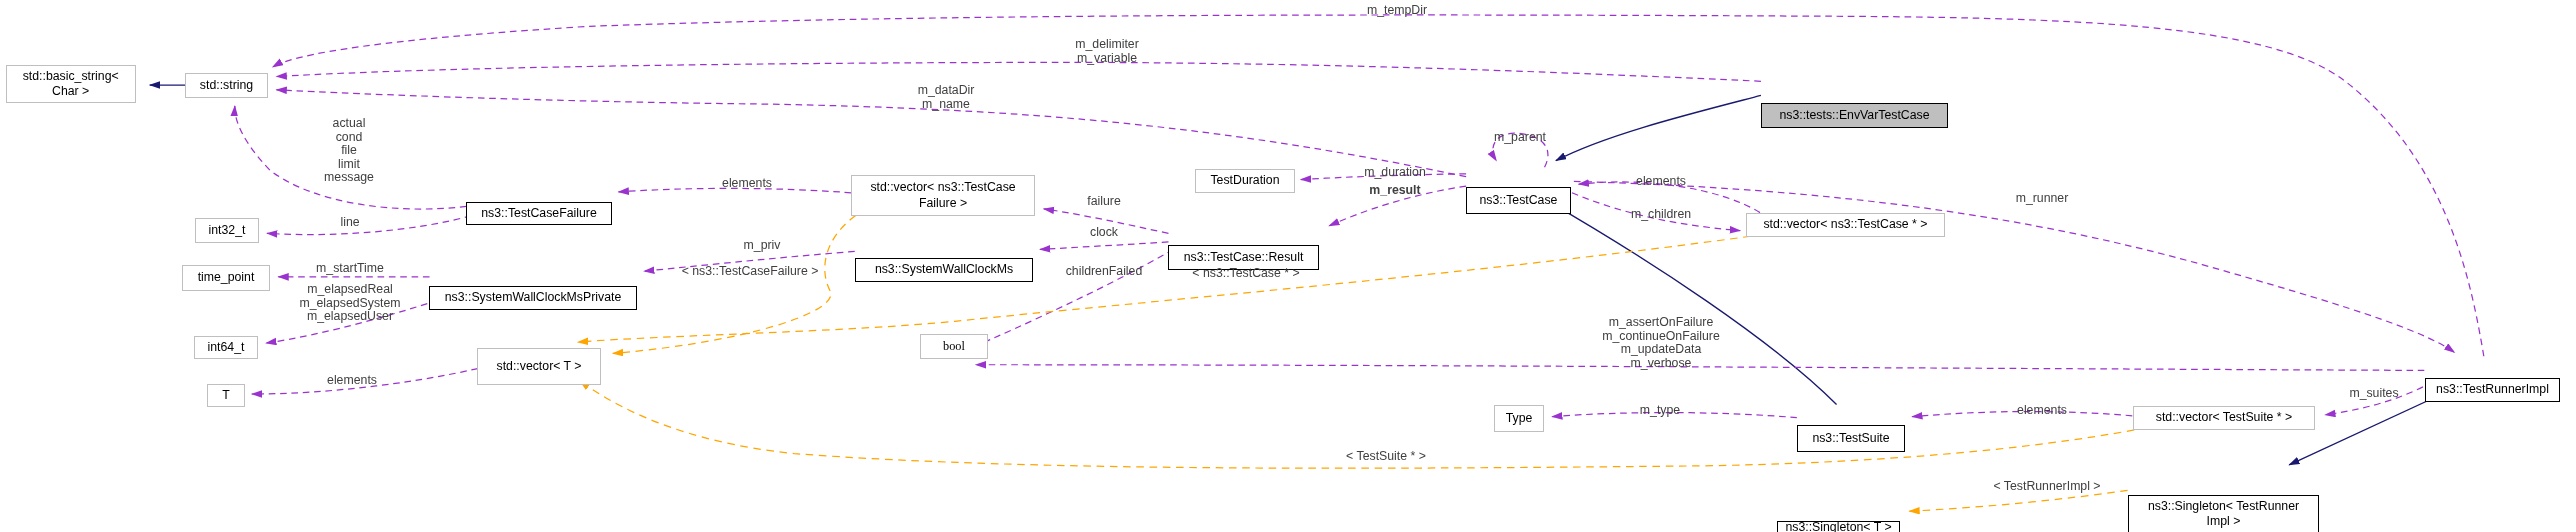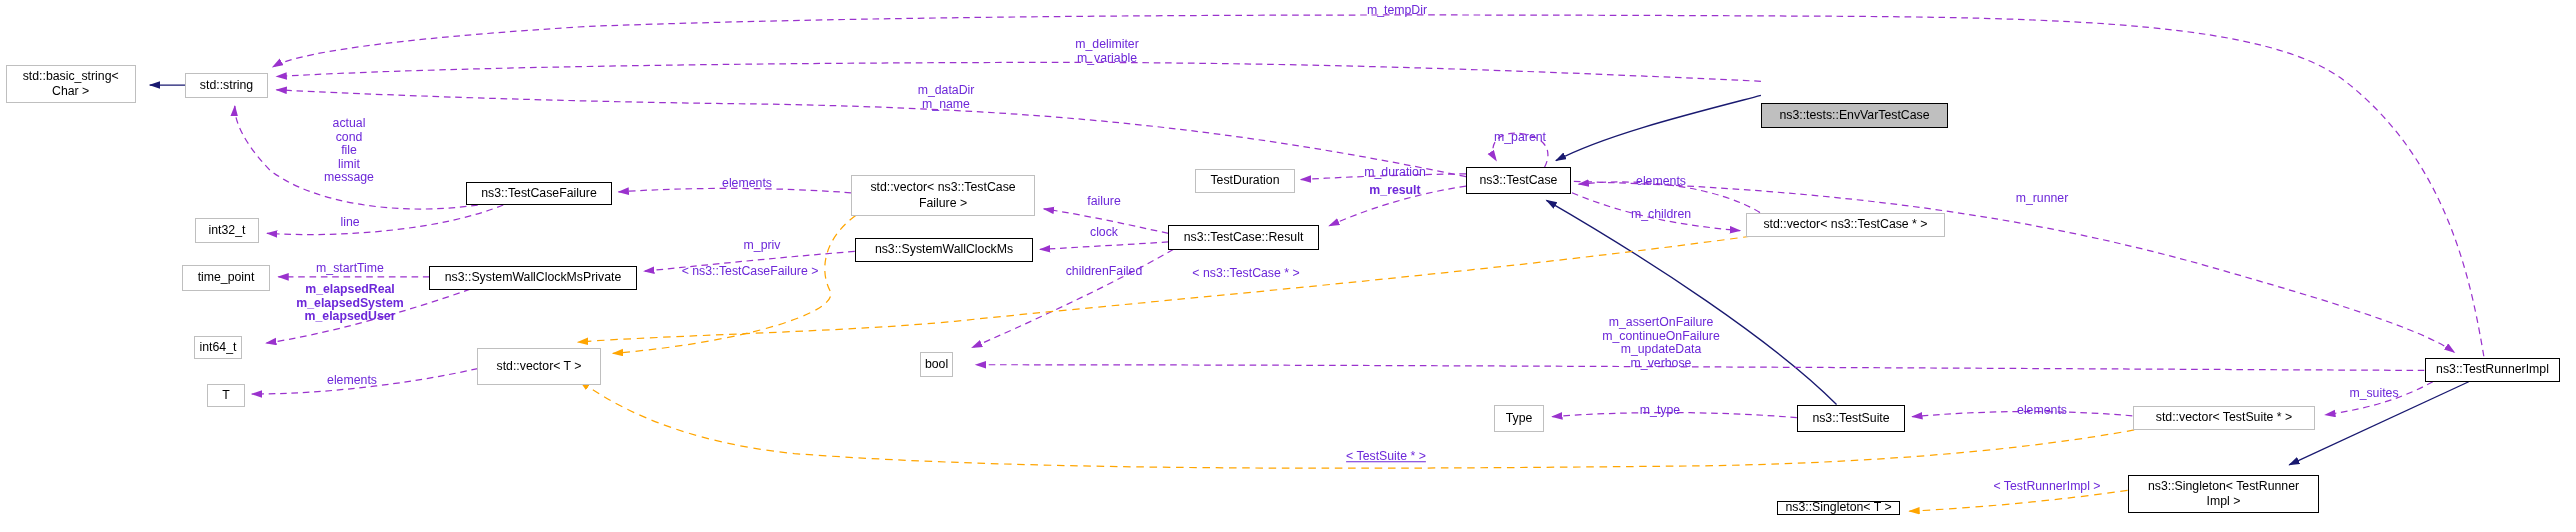--- a/index.html
+++ b/index.html
@@ -17,26 +17,26 @@
     background:#ffffff;
     border:0.9px solid #bfbfbf;
     color:#000;
     font-size:12.3px;
     line-height:1.25;
     display:flex;align-items:center;justify-content:center;
     text-align:center;
     white-space:pre-line;
     cursor:pointer;
   }
-  .node.path{border:1.4px solid #000000;}
+  .node.path{border:1.4px solid #000000;margin-top:20px;}
   .node.highlight{background:#bfbfbf;border:1.4px solid #000000;}
   .edge-label{
     position:absolute;
     transform:translate(-50%,-50%);
-    color:#6d28d9;
+    color:#404040;
     font-size:12.3px;
     line-height:1.1;
     text-align:center;
     white-space:pre-line;
     pointer-events:none;
   }
 </style>
 </head>
 <body>
 
@@ -96,29 +96,29 @@
     </g>
   </svg>
 
   <div class="node" style="left:5.7px;top:65px;width:130px;height:38px;">std::basic_string&lt;
 Char &gt;</div>
   <div class="node" style="left:185px;top:73px;width:83px;height:24.6px;">std::string</div>
   <div class="node path" style="left:466px;top:182px;width:146px;height:23px;">ns3::TestCaseFailure</div>
   <div class="node" style="left:195px;top:218px;width:64px;height:24.6px;">int32_t</div>
   <div class="node" style="left:182px;top:265px;width:88px;height:25.5px;">time_point</div>
   <div class="node path" style="left:429px;top:266px;width:208px;height:23.6px;">ns3::SystemWallClockMsPrivate</div>
-  <div class="node" style="left:194px;top:336px;width:48px;height:23px;">int64_t</div>
+  <div class="node" style="left:194px;top:336px;width:64px;height:23px;">int64_t</div>
   <div class="node" style="left:207px;top:384px;width:38px;height:23px;">T</div>
   <div class="node" style="left:477px;top:348px;width:124px;height:37px;">std::vector&lt; T &gt;</div>
   <div class="node" style="left:851px;top:175px;width:184px;height:41px;">std::vector&lt; ns3::TestCase
 Failure &gt;</div>
   <div class="node path" style="left:855px;top:238px;width:178px;height:23.6px;">ns3::SystemWallClockMs</div>
   <div class="node" style="left:1195px;top:169px;width:100px;height:23.6px;">TestDuration</div>
   <div class="node path" style="left:1168px;top:225px;width:151px;height:24.6px;">ns3::TestCase::Result</div>
-  <div class="node" style="left:920px;top:352px;width:33px;height:24.6px;">bool</div>
+  <div class="node" style="left:920px;top:334px;width:68px;height:24.6px;font-family:Liberation Serif, serif;">bool</div>
   <div class="node path" style="left:1466px;top:167px;width:105px;height:26.5px;">ns3::TestCase</div>
   <div class="node" style="left:1746px;top:213px;width:199px;height:23.6px;">std::vector&lt; ns3::TestCase * &gt;</div>
   <div class="node highlight" style="left:1761px;top:71px;width:187px;height:24.6px;margin-top:32px;">ns3::tests::EnvVarTestCase</div>
   <div class="node" style="left:1494px;top:405px;width:50px;height:27.4px;">Type</div>
   <div class="node path" style="left:1797px;top:405px;width:108px;height:26.5px;">ns3::TestSuite</div>
   <div class="node" style="left:2133px;top:406px;width:182px;height:23.6px;">std::vector&lt; TestSuite * &gt;</div>
   <div class="node path" style="left:2425px;top:358px;width:135px;height:23.6px;">ns3::TestRunnerImpl</div>
   <div class="node path" style="left:2128px;top:475px;width:191px;height:38px;">ns3::Singleton&lt; TestRunner
 Impl &gt;</div>
   <div class="node path" style="left:1777px;top:501px;width:123px;height:14px;">ns3::Singleton&lt; T &gt;</div>
@@ -128,41 +128,41 @@
 m_variable</div>
   <div class="edge-label" style="left:946px;top:98px;">m_dataDir
 m_name</div>
   <div class="edge-label" style="left:349px;top:151px;">actual
 cond
 file
 limit
 message</div>
   <div class="edge-label" style="left:350px;top:223px;">line</div>
   <div class="edge-label" style="left:350px;top:269px;">m_startTime</div>
-  <div class="edge-label" style="left:350px;top:303px;font-weight:bold;">m_elapsedReal
+  <div class="edge-label" style="left:350px;top:303px;">m_elapsedReal
 m_elapsedSystem
 m_elapsedUser</div>
   <div class="edge-label" style="left:352px;top:381px;">elements</div>
   <div class="edge-label" style="left:747px;top:184px;">elements</div>
   <div class="edge-label" style="left:752px;top:246px;padding-left:20px;">m_priv</div>
   <div class="edge-label" style="left:750px;top:272px;">&lt; ns3::TestCaseFailure &gt;</div>
   <div class="edge-label" style="left:1104px;top:202px;">failure</div>
   <div class="edge-label" style="left:1104px;top:233px;">clock</div>
   <div class="edge-label" style="left:1104px;top:272px;">childrenFailed</div>
   <div class="edge-label" style="left:1246px;top:274px;">&lt; ns3::TestCase * &gt;</div>
   <div class="edge-label" style="left:1395px;top:173px;">m_duration</div>
   <div class="edge-label" style="left:1395px;top:191px;font-weight:bold;">m_result</div>
   <div class="edge-label" style="left:1520px;top:138px;">m_parent</div>
   <div class="edge-label" style="left:1661px;top:182px;">elements</div>
   <div class="edge-label" style="left:1661px;top:215px;">m_children</div>
   <div class="edge-label" style="left:1661px;top:343px;">m_assertOnFailure
 m_continueOnFailure
 m_updateData
 m_verbose</div>
   <div class="edge-label" style="left:1660px;top:411px;">m_type</div>
-  <div class="edge-label" style="left:1386px;top:457px;text-decoration:underline;">&lt; TestSuite * &gt;</div>
+  <div class="edge-label" style="left:1386px;top:457px;">&lt; TestSuite * &gt;</div>
   <div class="edge-label" style="left:2042px;top:199px;">m_runner</div>
   <div class="edge-label" style="left:2042px;top:411px;">elements</div>
   <div class="edge-label" style="left:2374px;top:394px;">m_suites</div>
   <div class="edge-label" style="left:2047px;top:487px;">&lt; TestRunnerImpl &gt;</div>
 
 </div>
 
 
 </body></html>

